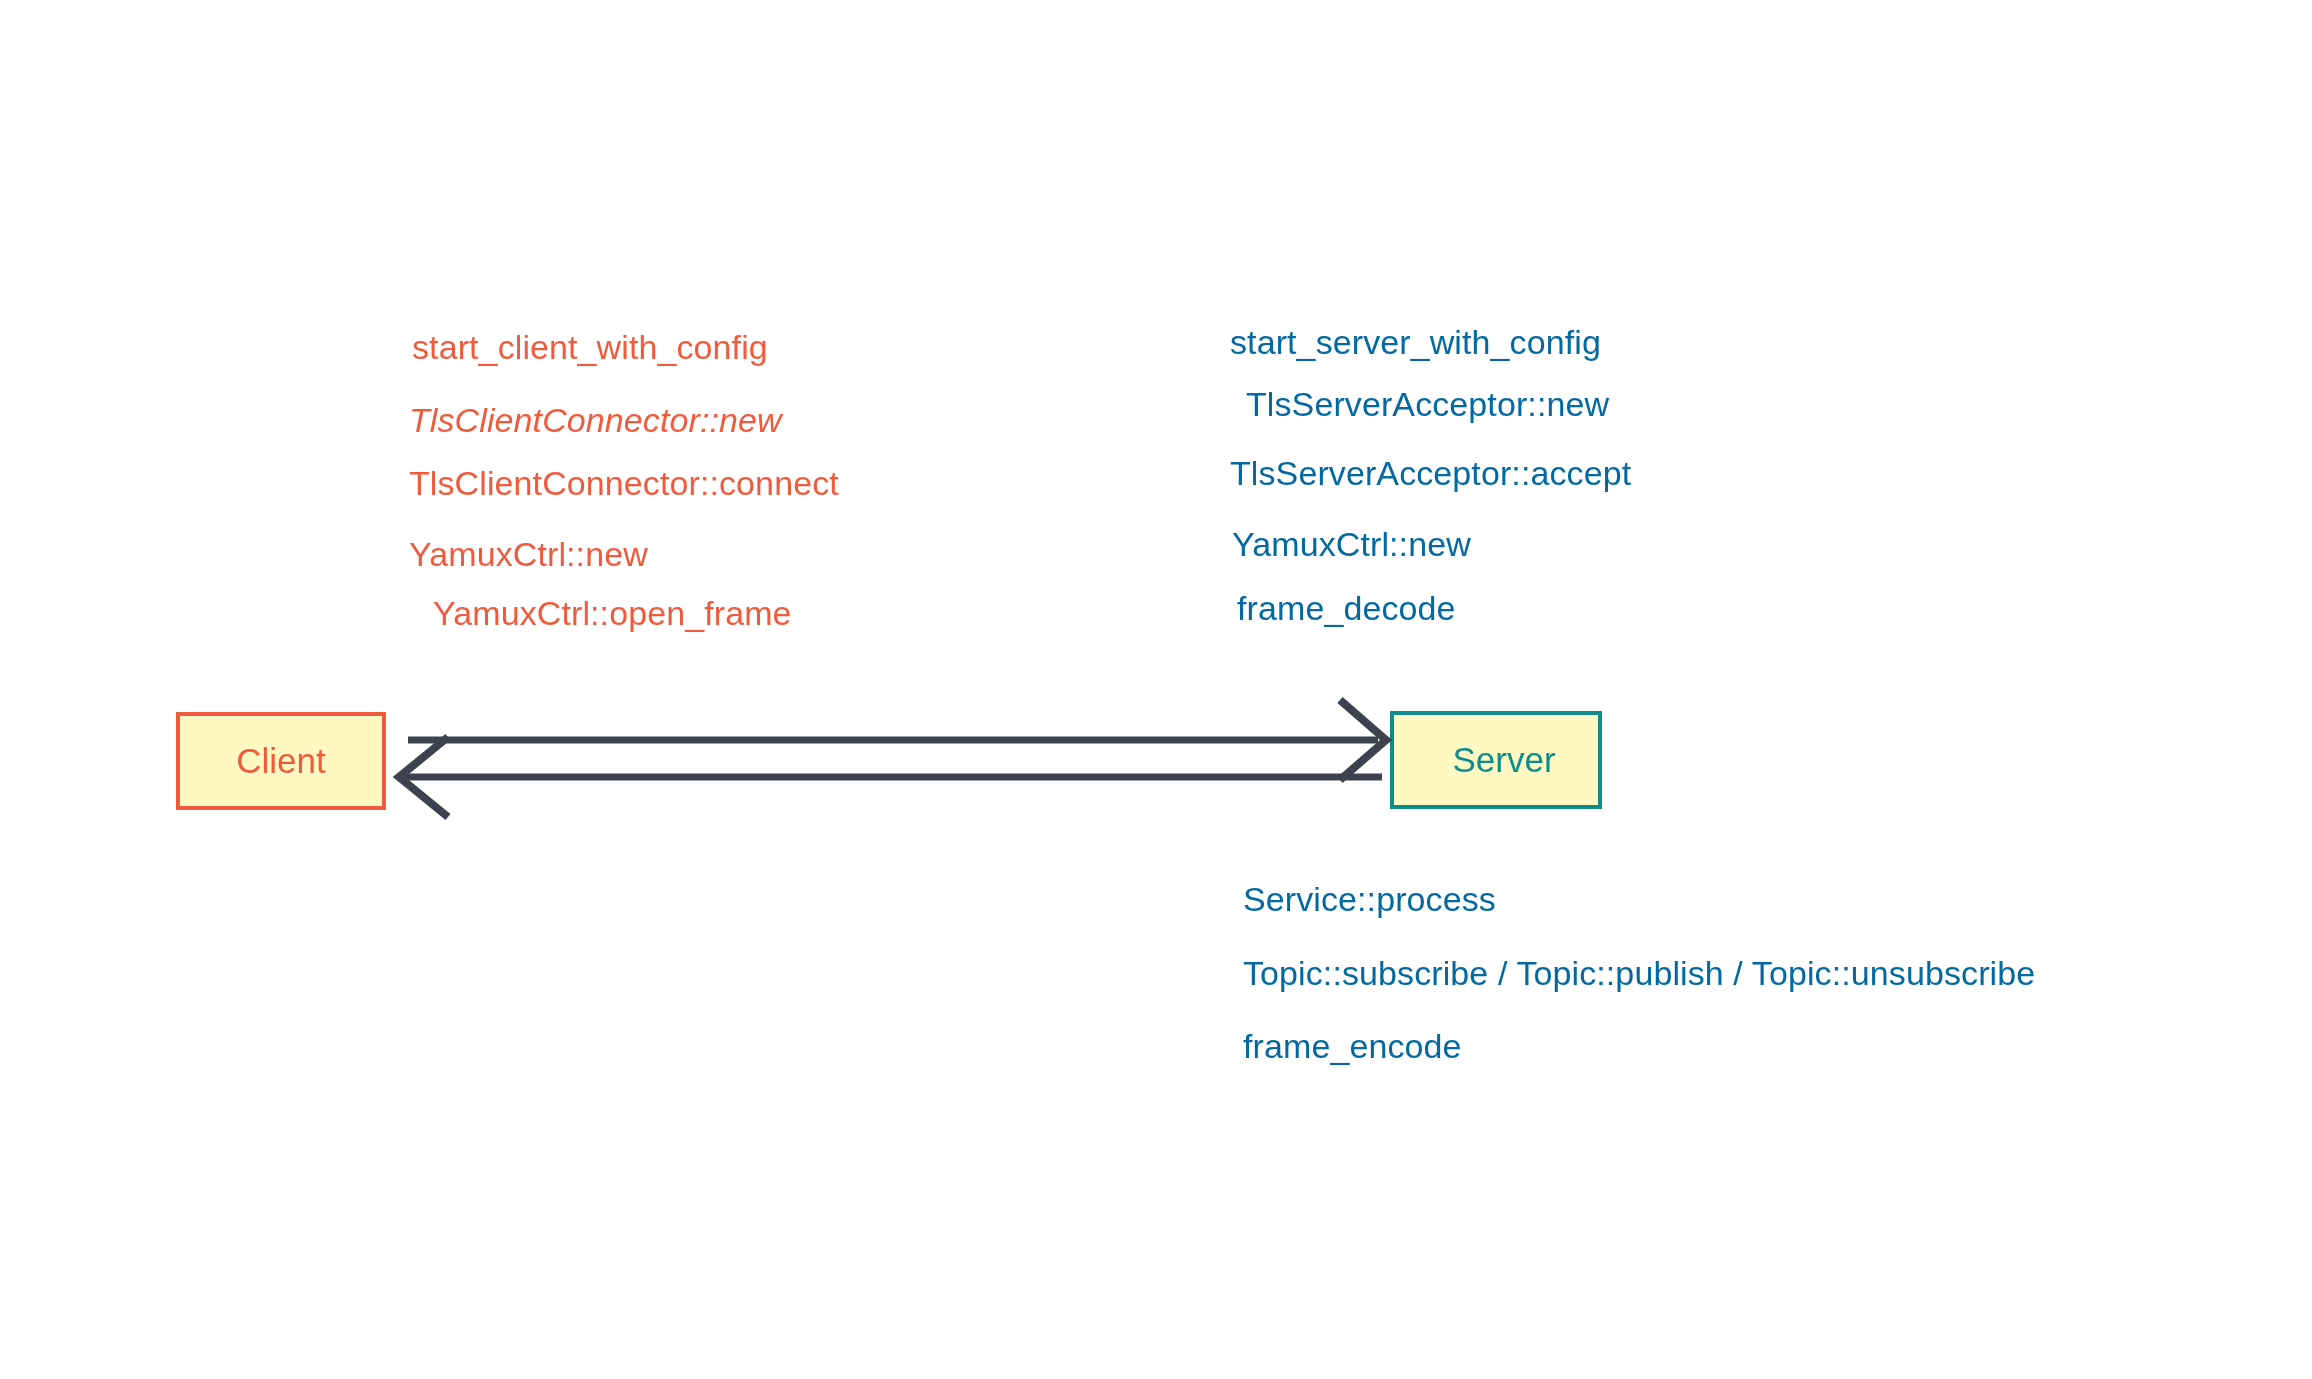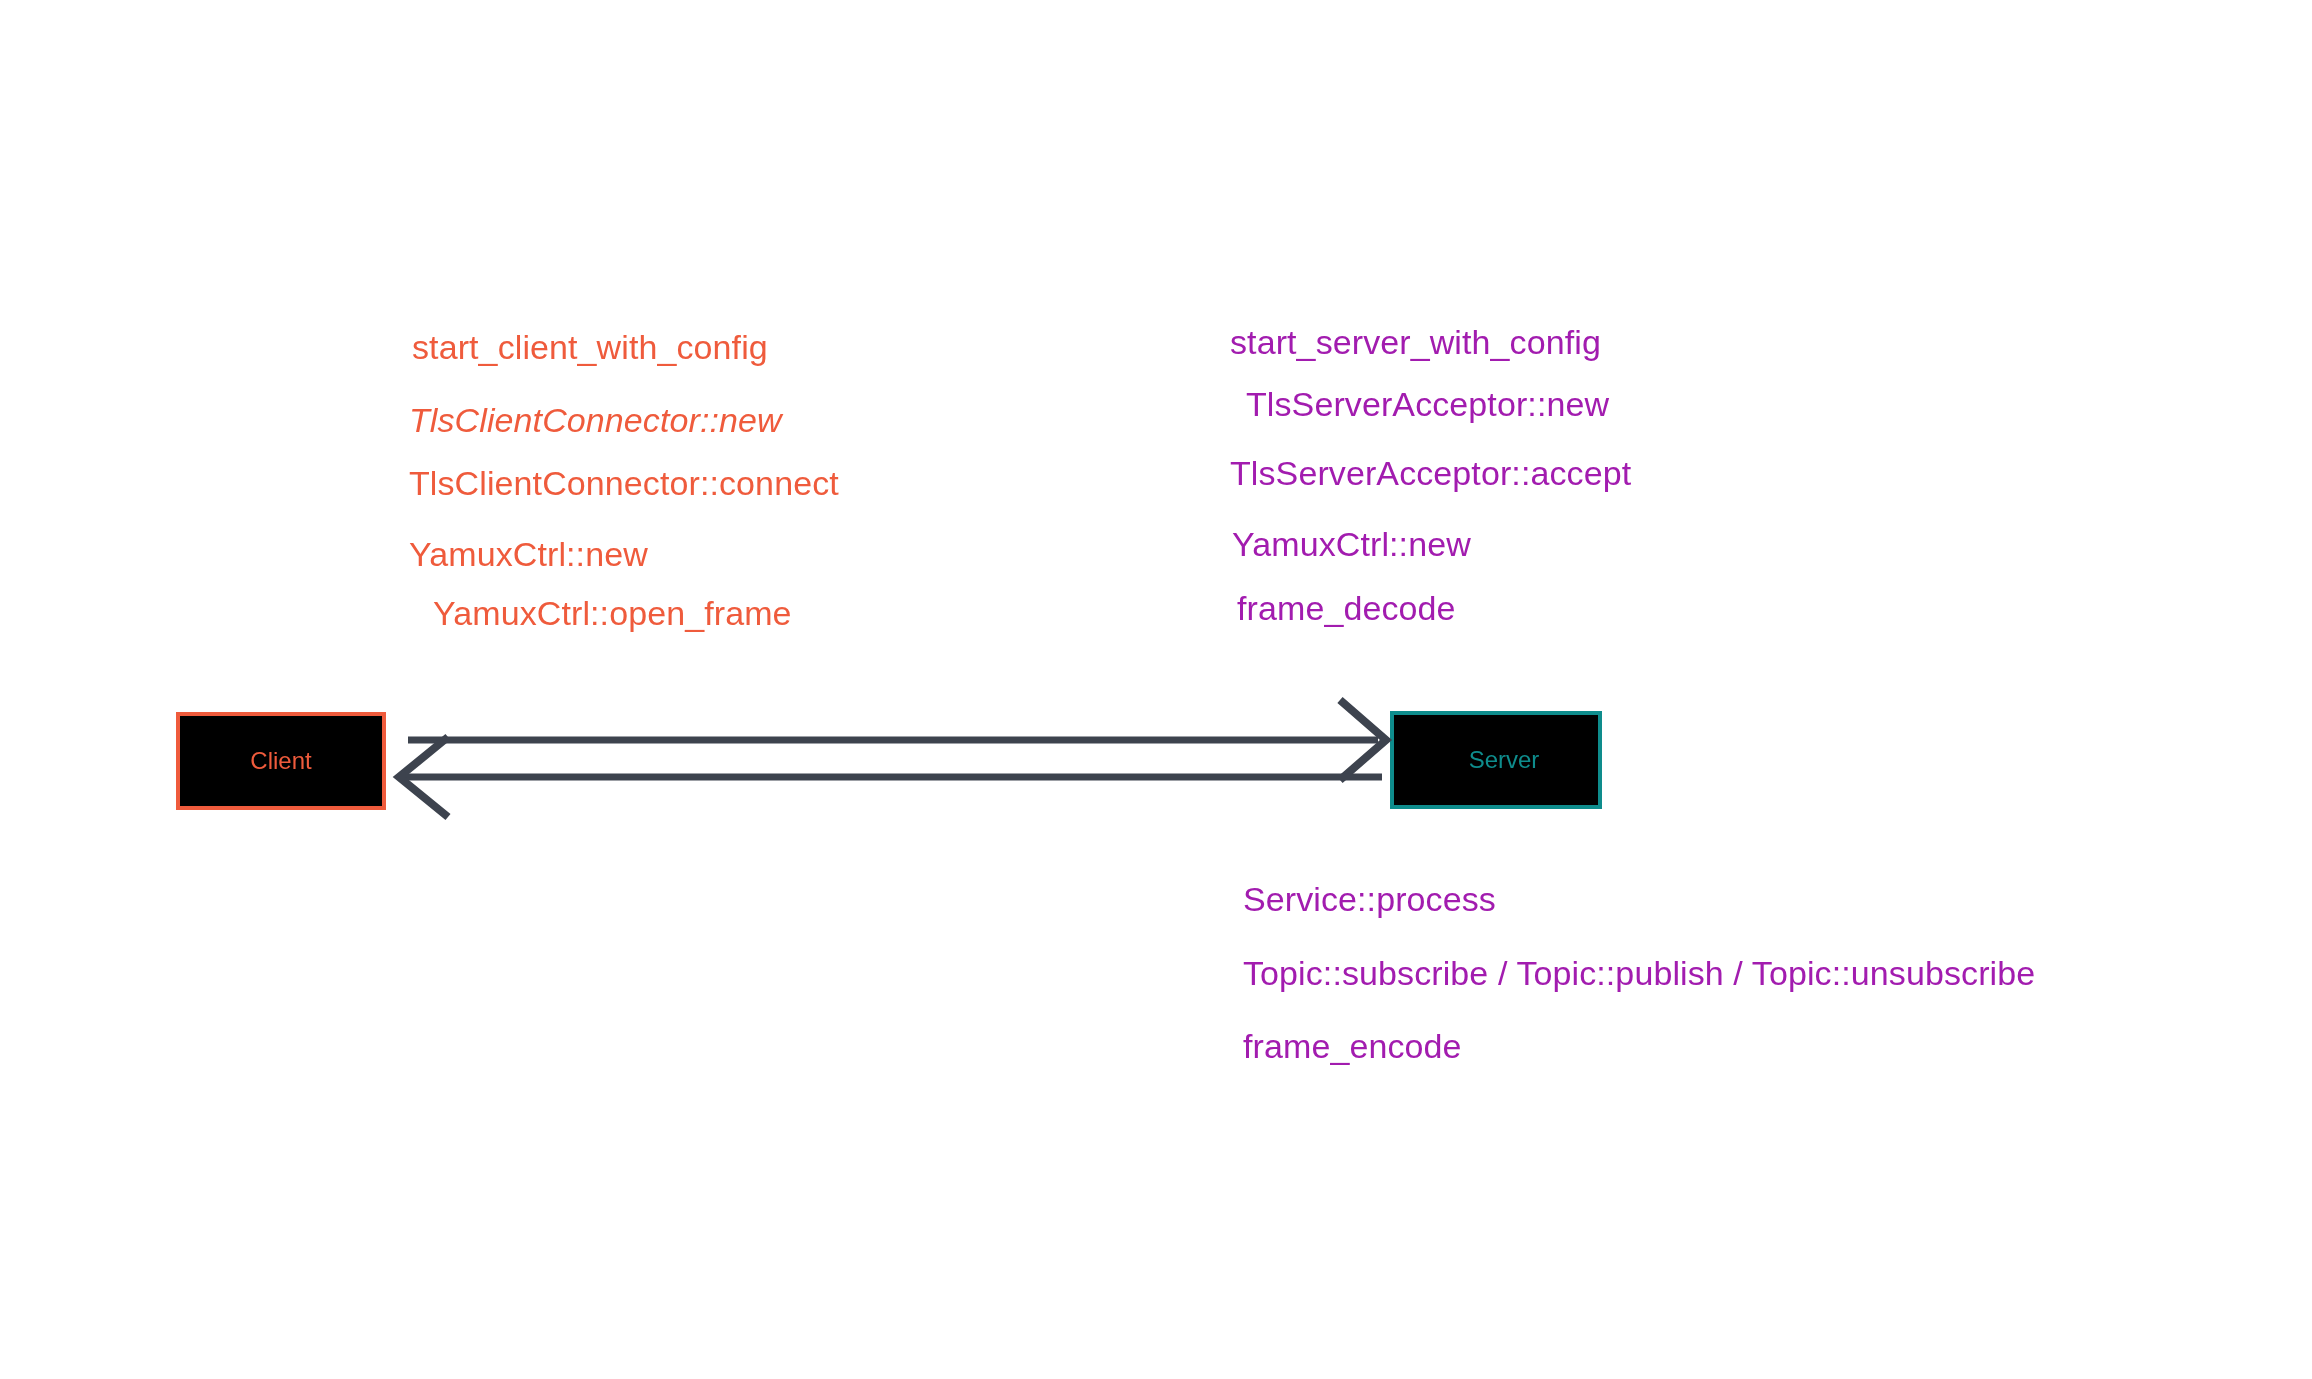--- a/index.html
+++ b/index.html
@@ -25,31 +25,31 @@
     white-space: nowrap;
   }
   .stack-line {
     position: absolute;
     white-space: nowrap;
     font-size: 34px;
     line-height: 1;
     letter-spacing: 0.1px;
   }
   .client-text { color: #EF5B3C; }
-  .server-text { color: #a21caf; }
+  .server-text { color: #0369a1; }
 
   
   .node {
     position: absolute;
     box-sizing: border-box;
     display: flex;
     align-items: center;
     justify-content: center;
-    background: #000000;
-    font-size: 24px;
+    background: #fef9c3;
+    font-size: 35px;
   }
   .node-client {
     border: 4px solid #EF5B3C;
     color: #EF5B3C;
   }
   .node-server {
     border: 4px solid #0E8C8C;
     color: #0E8C8C;
   }
 

